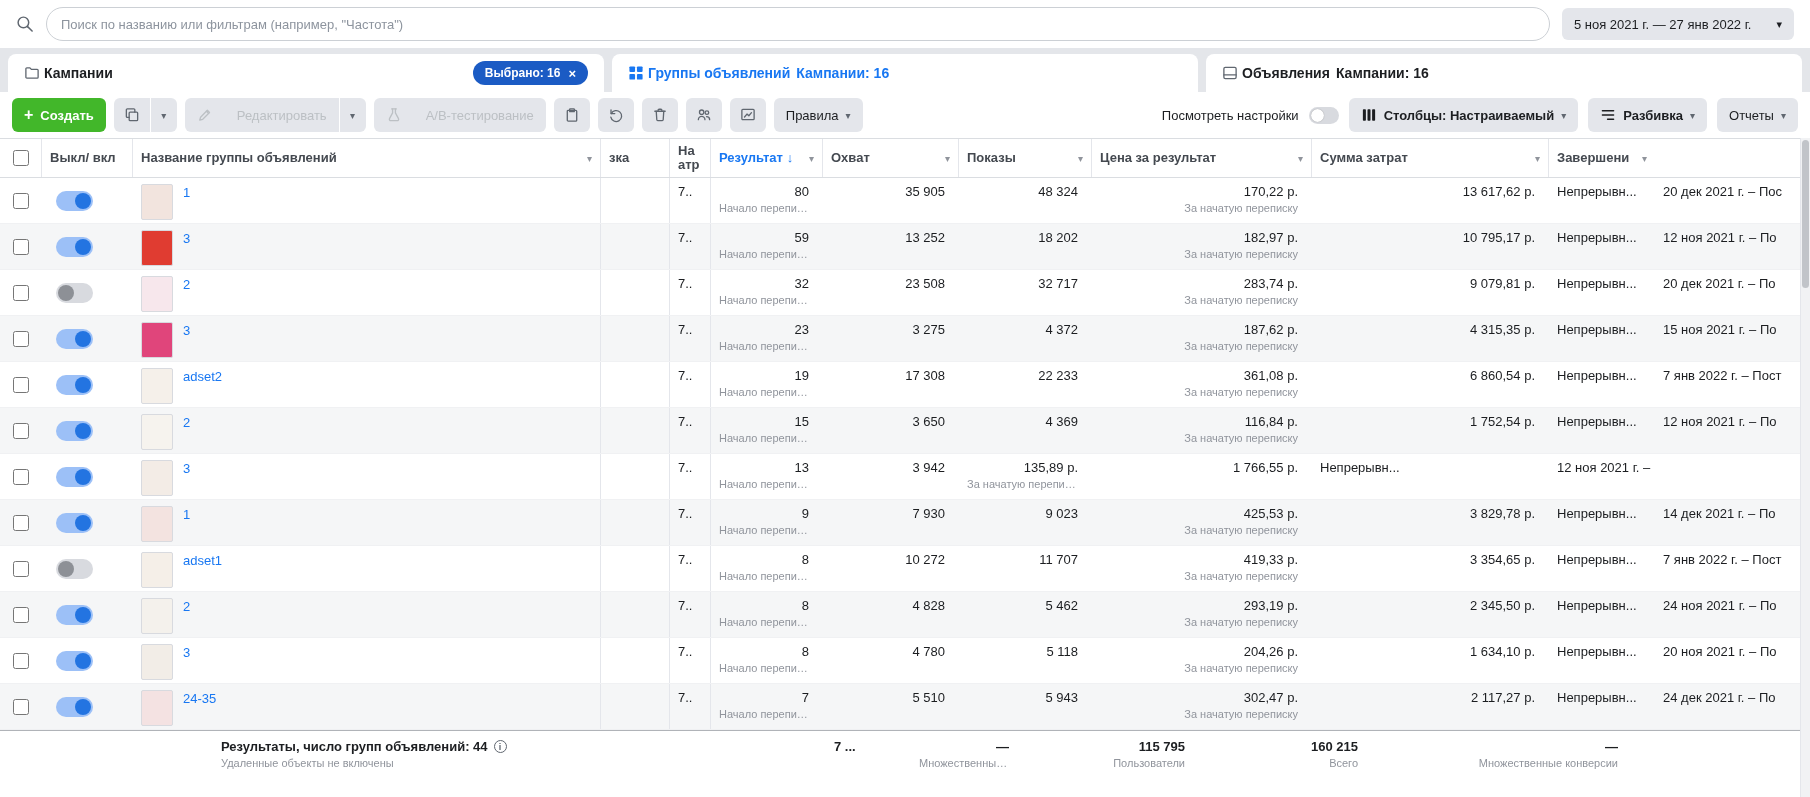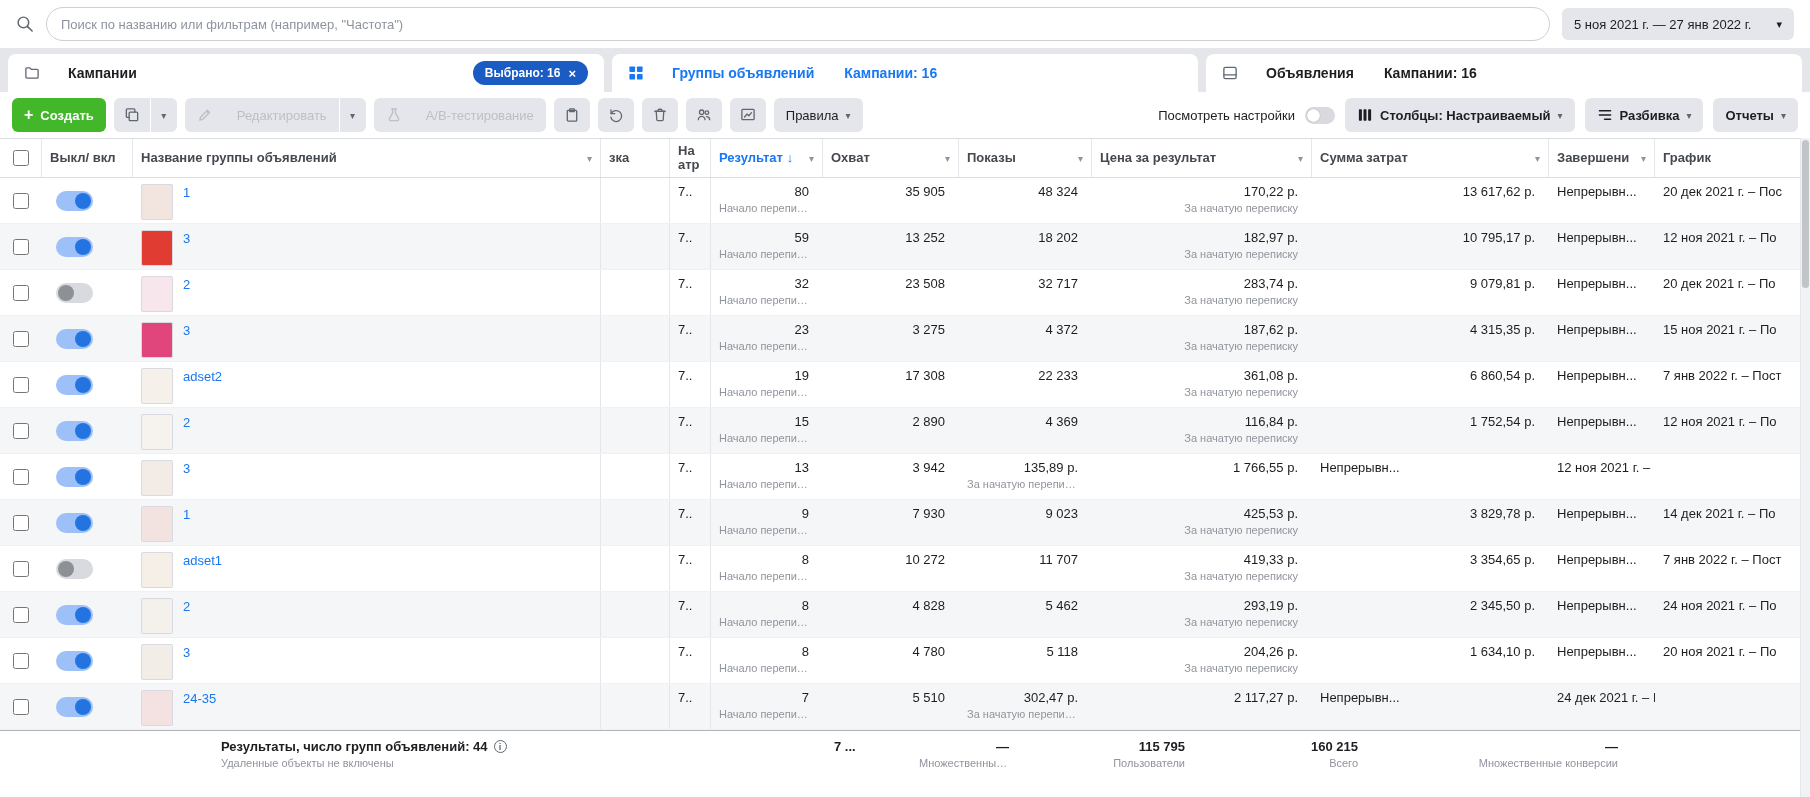--- a/index.html
+++ b/index.html
@@ -14,21 +14,21 @@
   .topbar { height:48px; background:#fff; display:flex; align-items:center; padding:0 16px; gap:12px; flex:0 0 auto; }
   .search-icon { color:#606770; flex:0 0 auto; }
   .search-pill { flex:1; height:34px; border:1px solid #ccd0d5; border-radius:18px; display:flex; align-items:center; padding:0 14px; background:#fff; }
   .search-pill input { border:none; outline:none; width:100%; font-size:13px; font-family:inherit; color:#1c1e21; background:transparent; }
   .search-pill input::placeholder { color:#8d949e; }
   .date-chip { flex:0 0 auto; background:#e4e6eb; border-radius:6px; height:32px; display:flex; align-items:center; gap:25px; padding:0 12px; font-size:13px; color:#1c1e21; cursor:pointer; }
   .date-chip .chev { font-size:11px; color:#1c1e21; }
 
   
   .tabsrow { height:44px; background:#e4e6ea; display:flex; gap:8px; padding:6px 8px 0 8px; flex:0 0 auto; }
-  .tab { background:#fff; border-radius:8px 8px 0 0; display:flex; align-items:center; gap:28px; padding:0 16px; font-weight:bold; font-size:14px; cursor:pointer; }
+  .tab { background:#fff; border-radius:8px 8px 0 0; display:flex; align-items:center; gap:4px; padding:0 16px; font-weight:bold; font-size:14px; cursor:pointer; }
   .tab-campaigns { flex:0 0 596px; }
   .tab-adsets   { flex:0 0 586px; color:#1877f2; }
   .tab-ads      { flex:1; }
   .tab .tab-icon { display:flex; align-items:center; }
   .tab-badge { margin-left:auto; background:#1b5bc4; color:#fff; font-size:12px; font-weight:bold; border-radius:14px; padding:5px 12px; display:flex; align-items:center; gap:8px; cursor:pointer; }
   .tab-badge .x { font-size:13px; line-height:1; }
   .tab-suffix { margin-left:2px; }
 
   
   .content { background:#fff; flex:1; display:flex; flex-direction:column; min-height:0; }
@@ -284,21 +284,21 @@
               <svg class="ic" viewBox="0 0 17 17" style="color:#1c1e21">
                 <path d="M2.5 4h12"></path>
                 <path d="M2.5 8.5h12"></path>
                 <path d="M8 13h6.5"></path>
               </svg>
             </span>
           <span style="font-weight:bold">Разбивка</span>
           <span class="chev">▾</span>
         </button>
         <button class="btn">
-          <span style="font-weight:bold">Отчеты</span>
+          <span style="font-weight:normal">Отчеты</span>
           <span class="chev">▾</span>
         </button>
       </div>
     </div>
 
     <div class="tablewrap">
 
       <div class="trow thead">
         <div class="hcell c-check" style="justify-content:center">
           <input type="checkbox" style="">
@@ -334,23 +334,20 @@
           <span class="hchev">▾</span>
         </div>
         <div class="hcell">
           <span>Сумма затрат</span>
           <span class="hchev">▾</span>
         </div>
         <div class="hcell">
           <span>Завершени</span>
           <span class="hchev">▾</span>
         </div>
-        <div class="hcell">
-          <span>График</span>
-        </div>
       </div>
 
       <div class="rows" id="rows">
           <div class="trow body-row">
     <div class="cell c-check">
       <input type="checkbox" style="">
     </div>
     <div class="cell c-toggle">
       <div class="switch on">
                 <div class="knob"></div>
@@ -535,21 +532,21 @@
       <div class="thumb" style="background: rgb(246, 243, 238);"></div>
       <a class="name-link">2</a>
     </div>
     <div class="cell c-delivery"></div>
     <div class="cell c-attr">7..</div>
     <div class="cell c-num">
       <div class="val">15</div>
       <div class="sub">Начало переписк...</div>
     </div>
     <div class="cell c-num">
-      <div class="val">2 890</div>
+      <div class="val">3 650</div>
     </div>
     <div class="cell c-num">
       <div class="val">4 369</div>
     </div>
     <div class="cell c-num">
       <div class="val">116,84 р.</div>
       <div class="sub">За начатую переписку</div>
     </div>
     <div class="cell c-num">
       <div class="val">1 752,54 р.</div>
@@ -743,20 +740,23 @@
       <a class="name-link">24-35</a>
     </div>
     <div class="cell c-delivery"></div>
     <div class="cell c-attr">7..</div>
     <div class="cell c-num">
       <div class="val">7</div>
       <div class="sub">Начало переписк...</div>
     </div>
     <div class="cell c-num">
       <div class="val">5 510</div>
+    </div>
+    <div class="cell c-num">
+      <div class="val">5 943</div>
     </div>
     <div class="cell c-num">
       <div class="val">302,47 р.</div>
       <div class="sub">За начатую переписку</div>
     </div>
     <div class="cell c-num">
       <div class="val">2 117,27 р.</div>
     </div>
     <div class="cell c-ends">Непрерывн...</div>
     <div class="cell c-schedule">24 дек 2021 г. – По</div>

